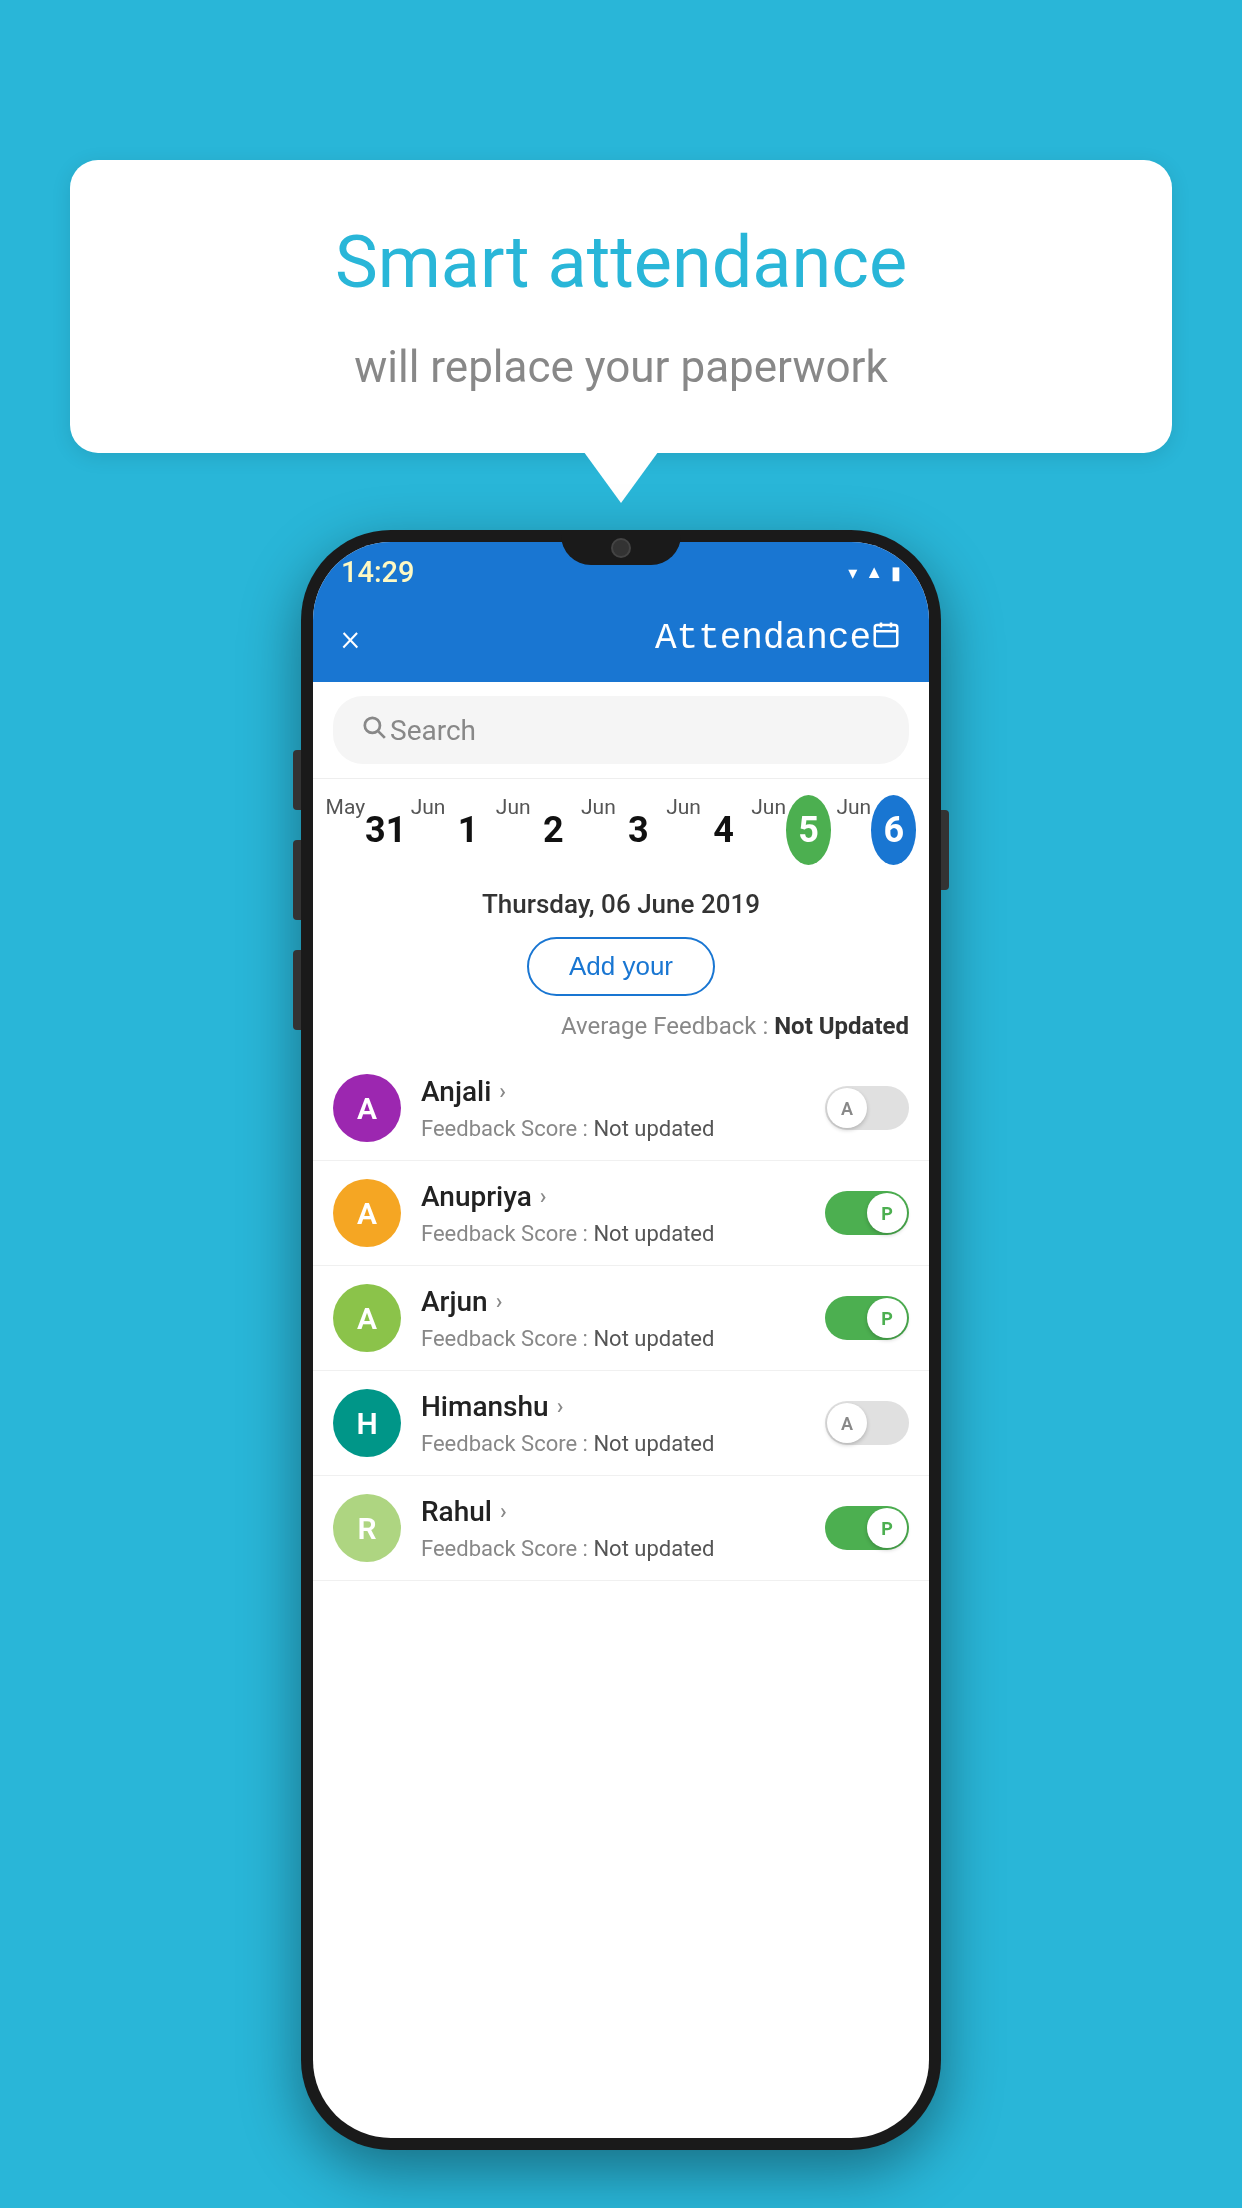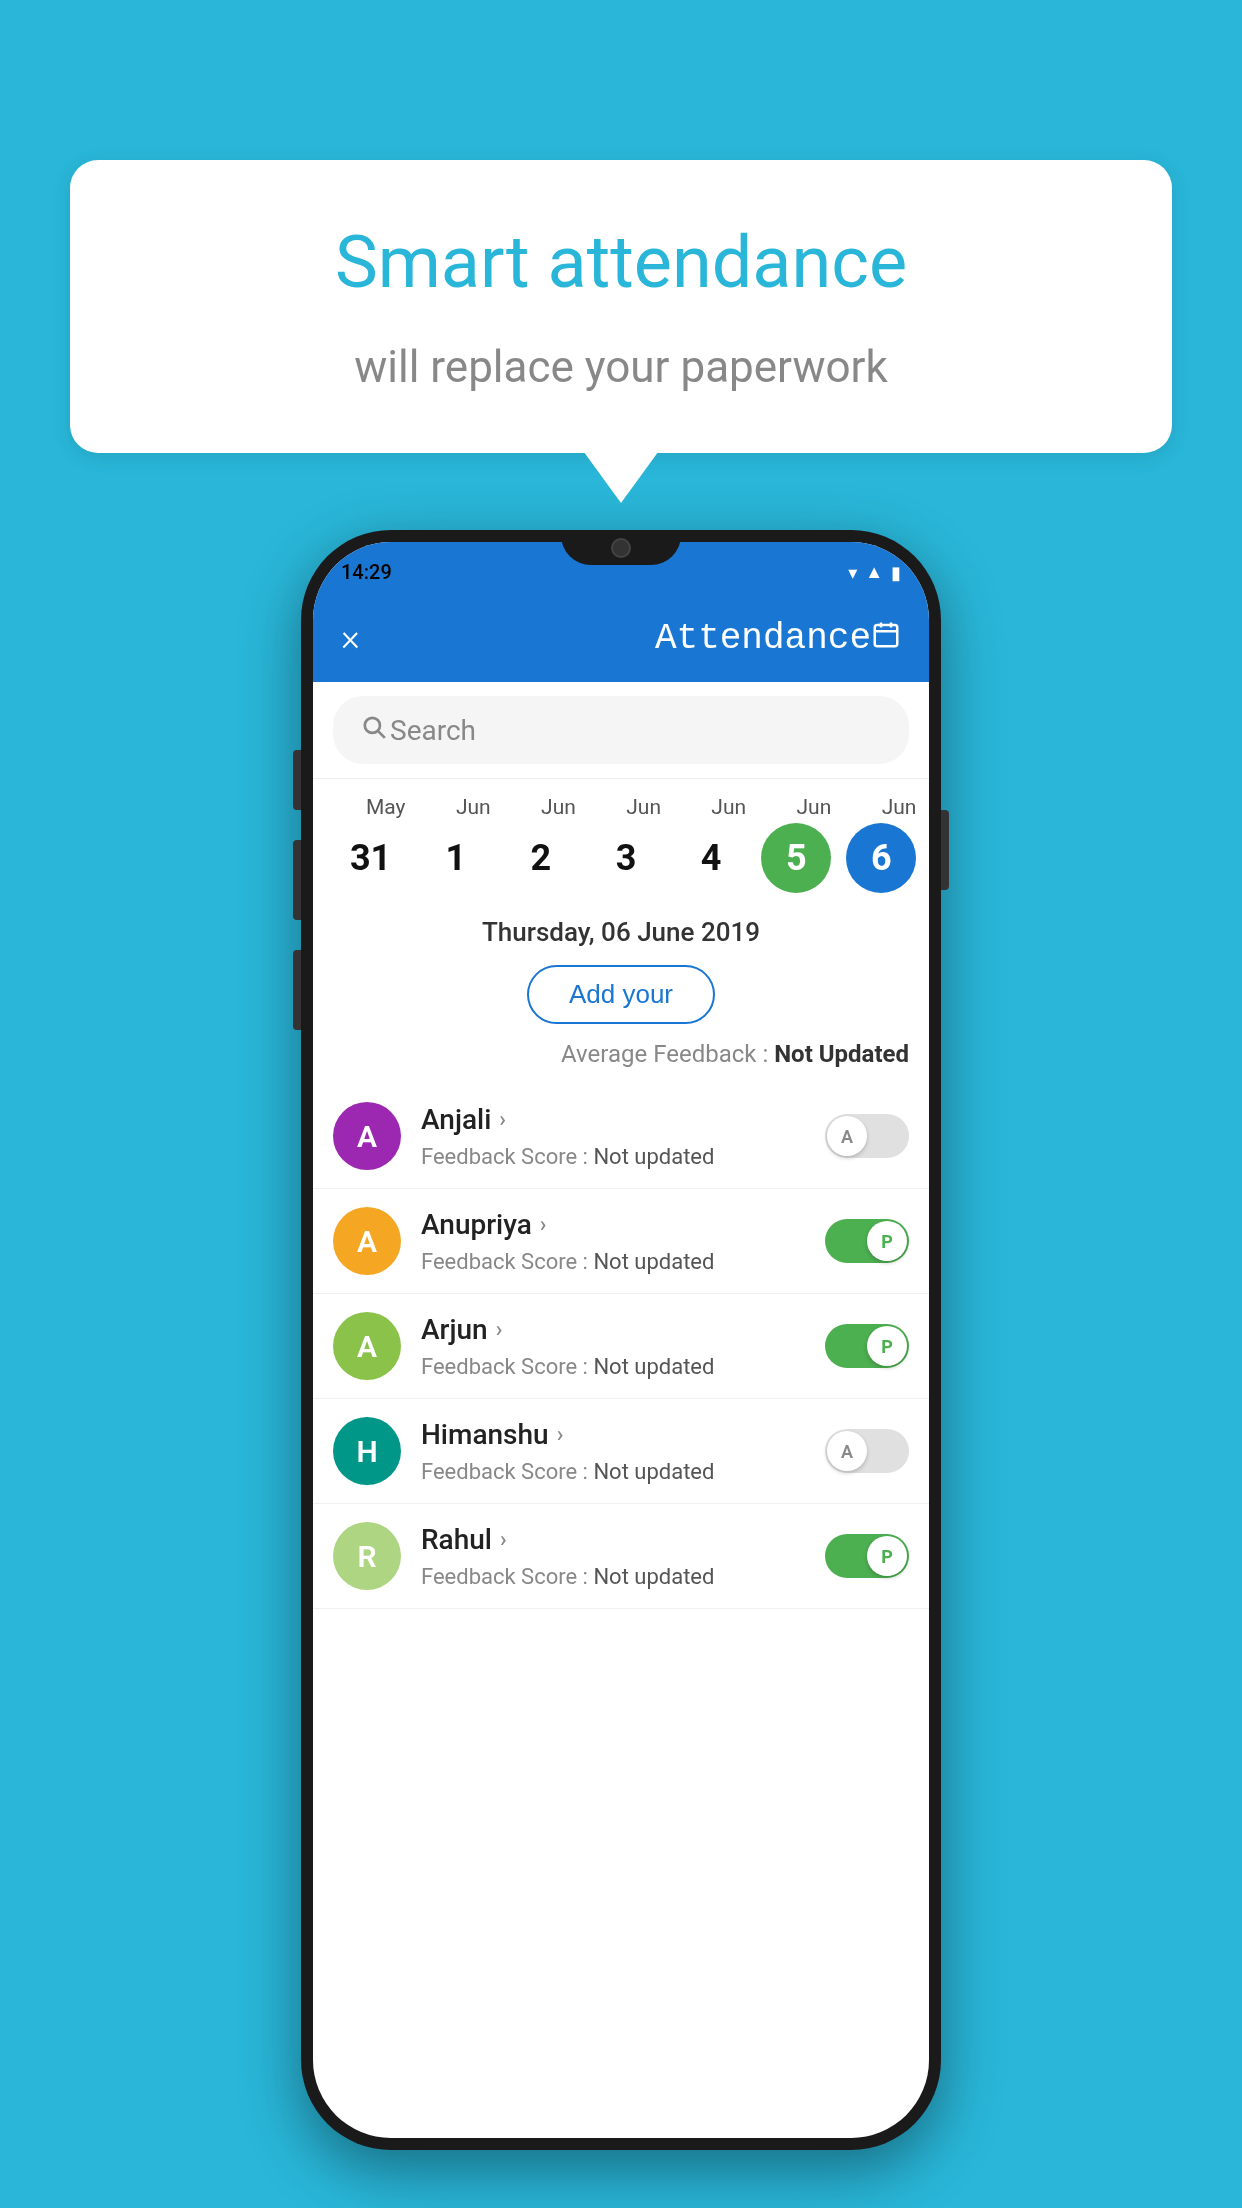--- a/index.html
+++ b/index.html
@@ -117,22 +117,22 @@
       background: #1976d2;
       height: 52px;
       display: flex;
       align-items: center;
       justify-content: space-between;
       padding: 0 28px;
       padding-top: 8px;
     }
 
     .status-time {
-      color: #000000;
-      font-size: 20px;
+      color: #fef9c3;
+      font-size: 29px;
       font-weight: 500;
     }
 
     .status-icons {
       display: flex;
       align-items: center;
       gap: 8px;
     }
 
     .status-icon {
@@ -201,22 +201,22 @@
     .date-strip {
       padding: 16px 10px 0;
       display: flex;
       justify-content: space-around;
       align-items: center;
       background: white;
     }
 
     .date-item {
       display: flex;
-      flex-direction: column;
-      align-items: flex-end;
+      flex-direction: row;
+      align-items: flex-start;
       width: 80px;
     }
 
     .date-month {
       font-size: 21px;
       color: #555;
       font-weight: 400;
       margin-bottom: 4px;
     }
 

